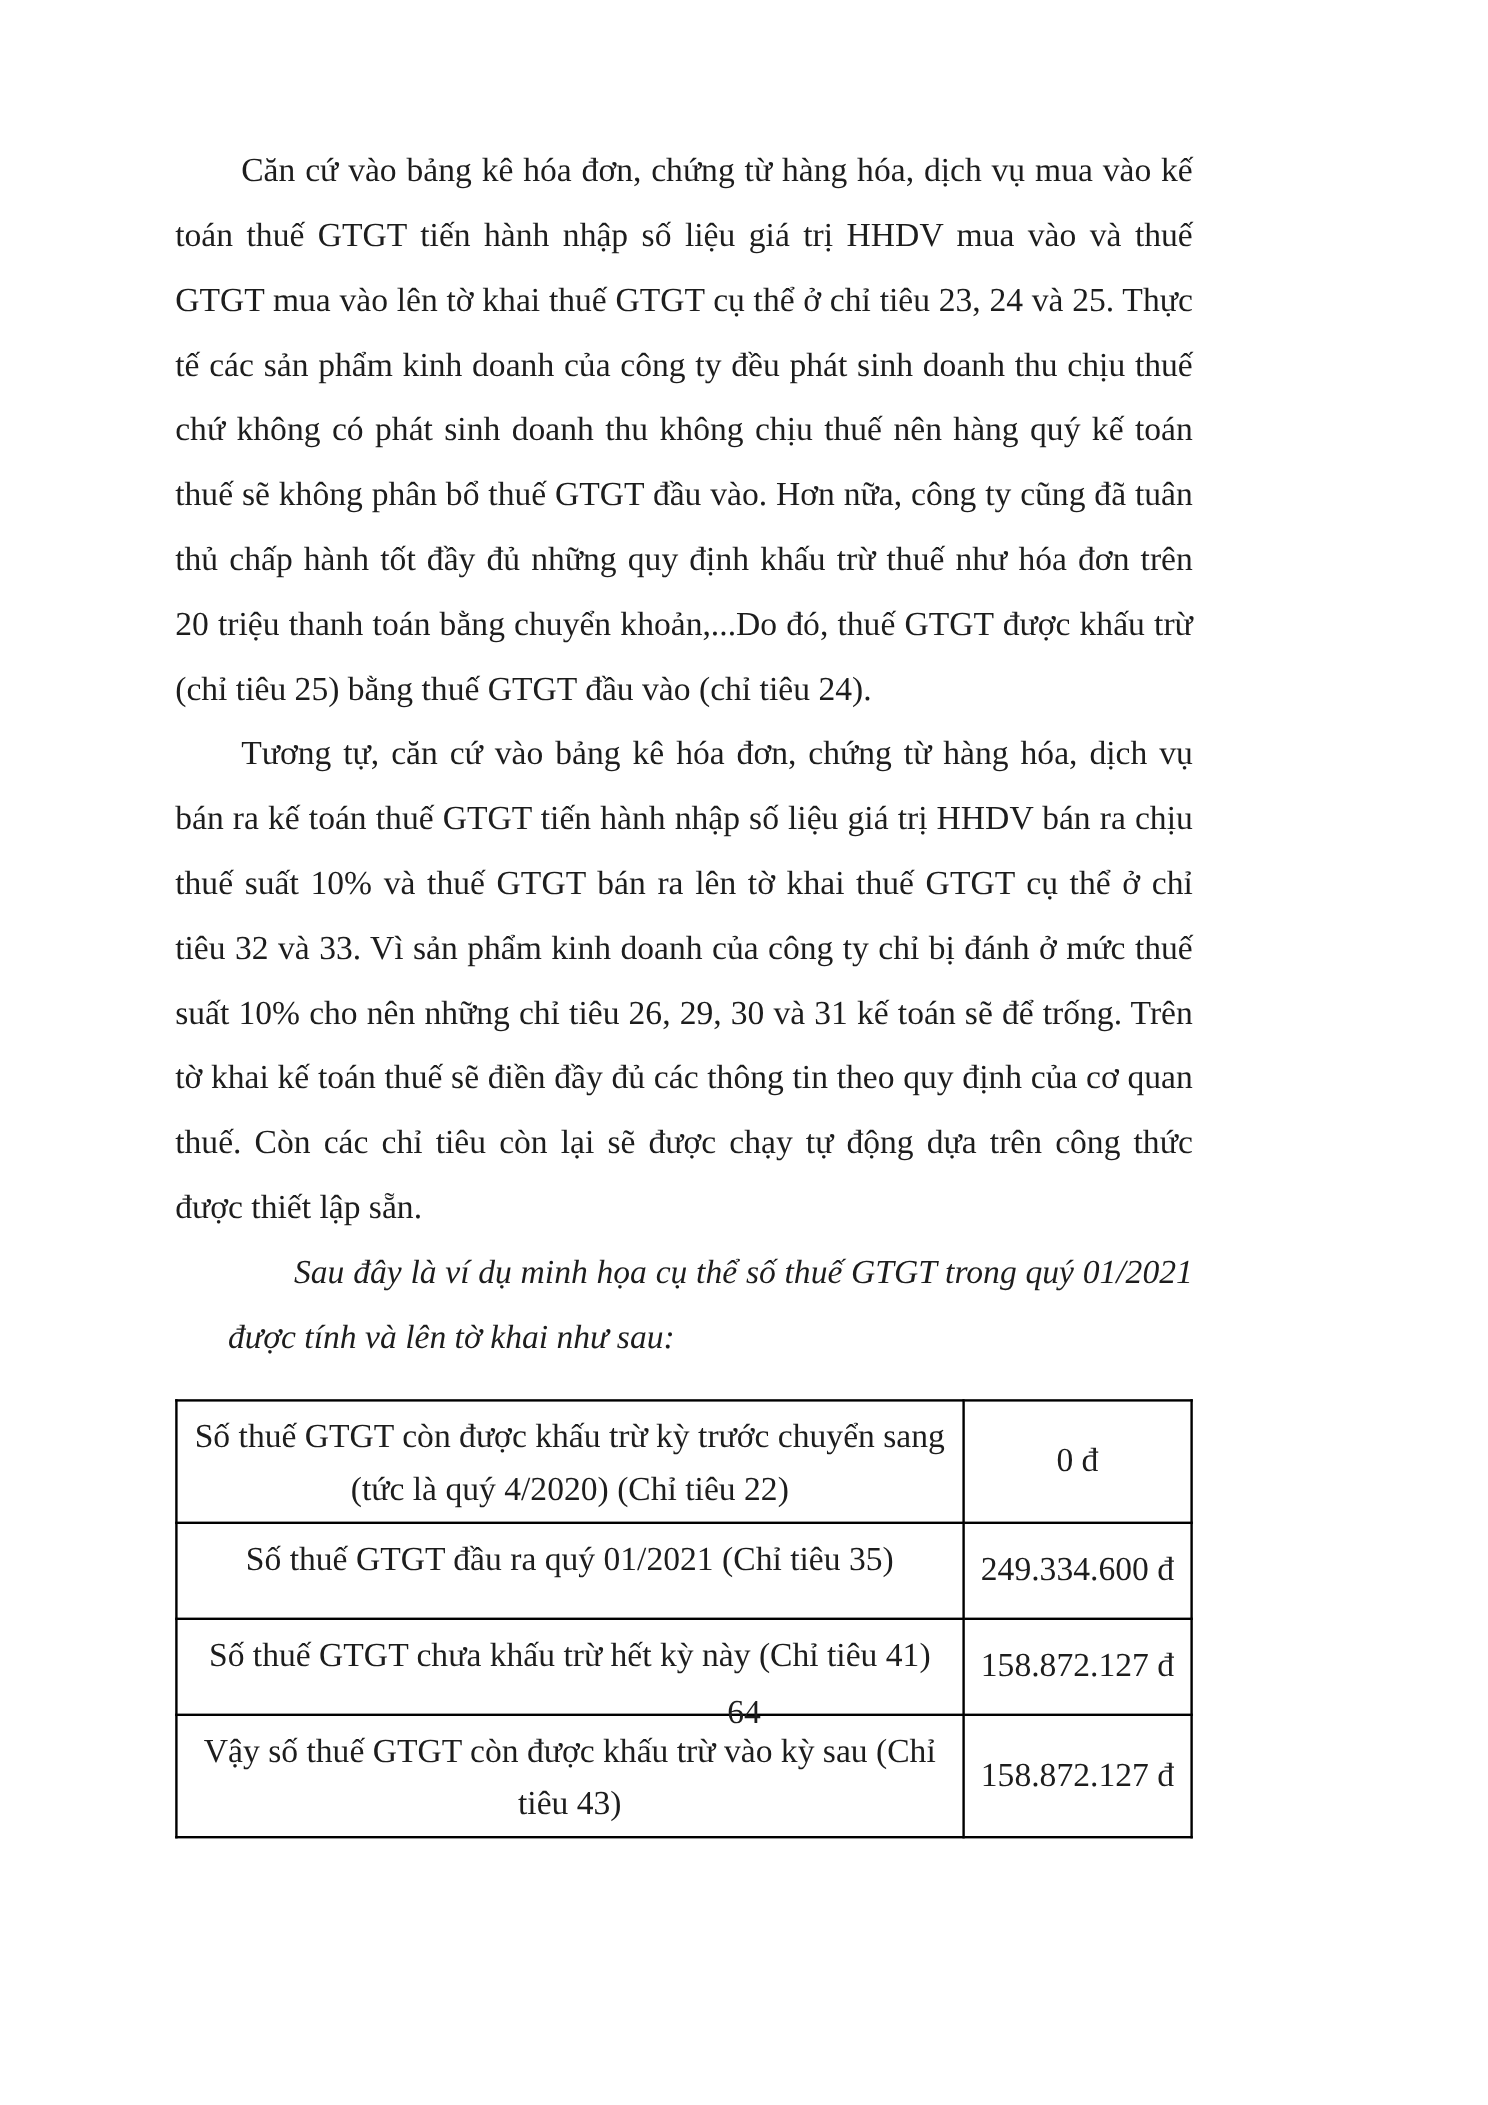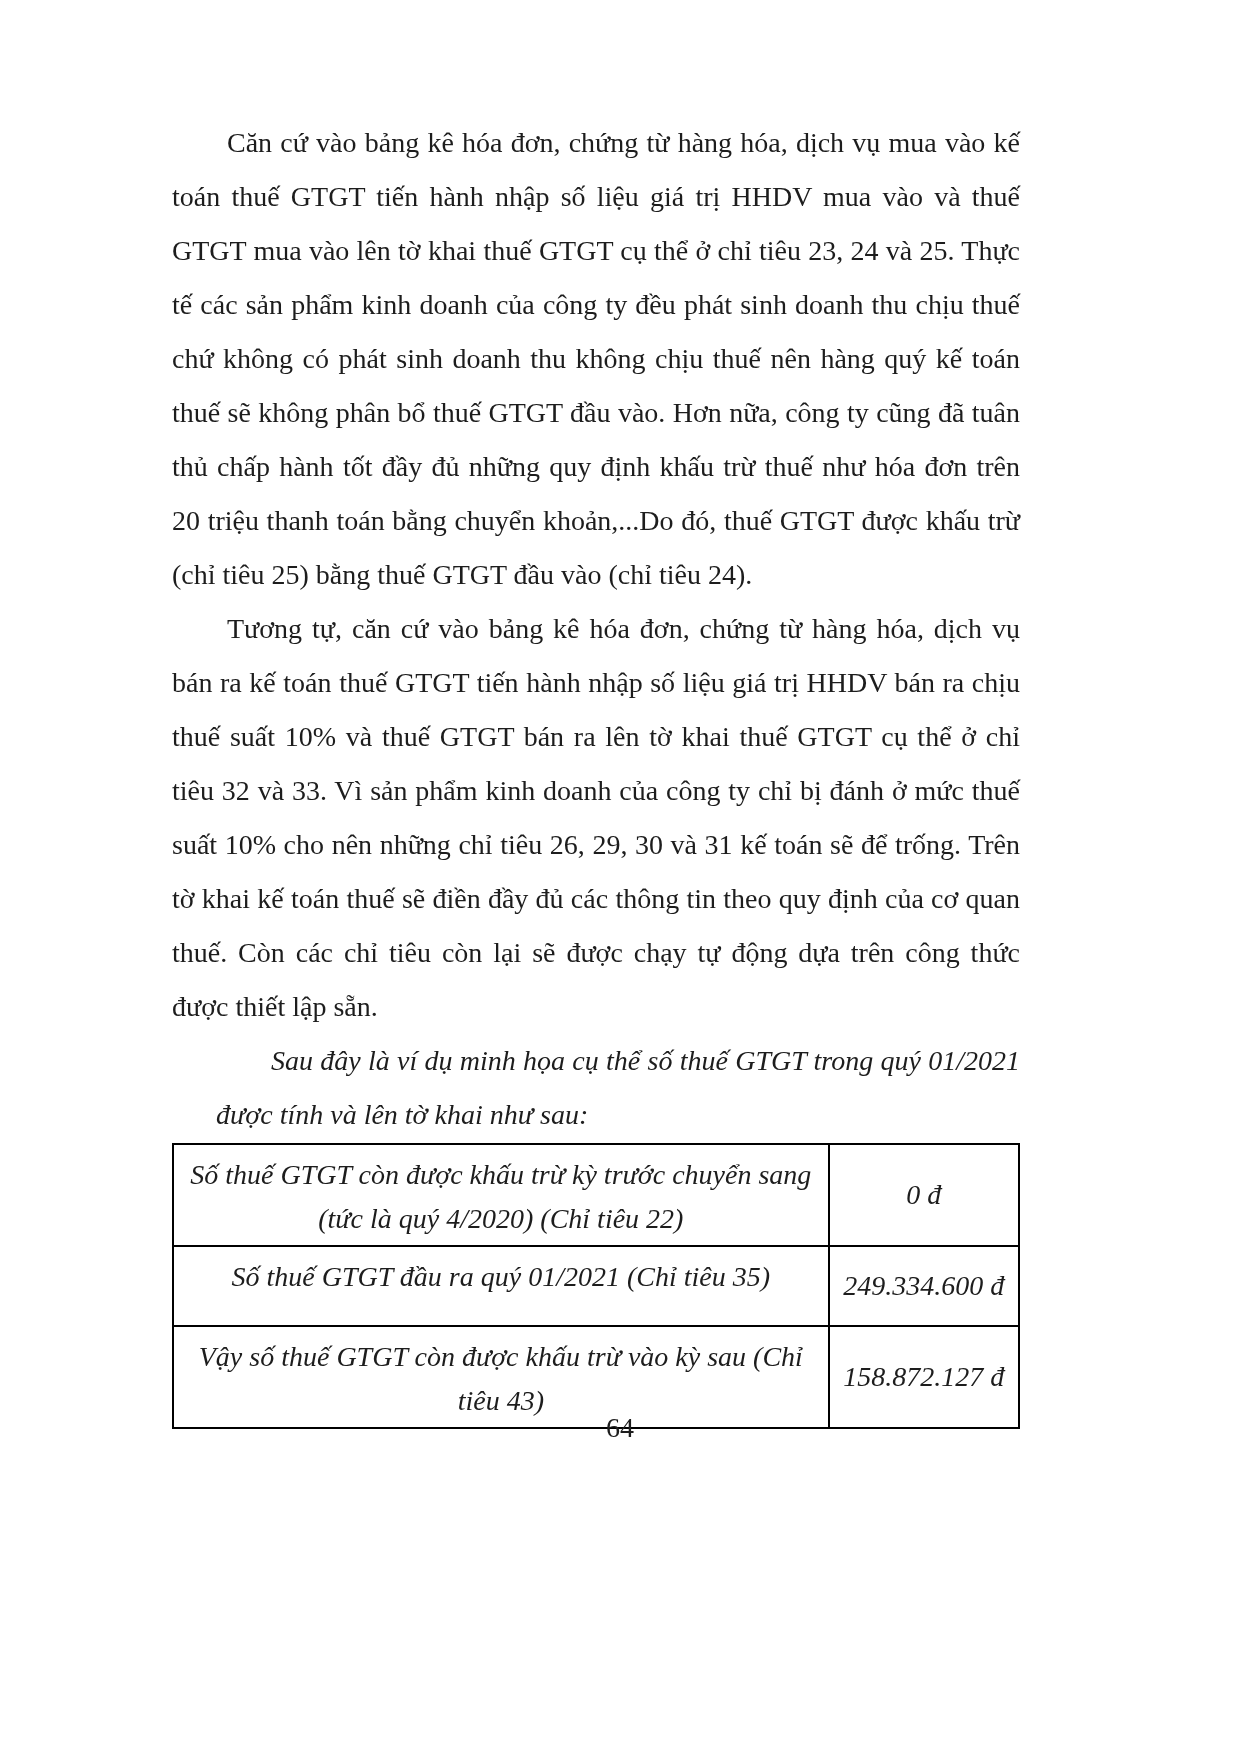--- a/index.html
+++ b/index.html
@@ -7,38 +7,37 @@
   body {
     height: 1754px;
     background: #ffffff;
     font-family: "Liberation Serif", serif;
     color: #1d1d1d;
     position: relative;
     overflow: hidden;
   }
   .content {
     position: absolute;
-    left: 172px;
+    left: 146px;
     top: 116px;
     width: 848px;
   }
   .para {
     font-size: 28px;
     line-height: 54px;
     text-align: justify;
     text-indent: 55px;
   }
   .para.italic { font-style: italic; margin-left: 44px; }
   .tax-table {
     width: 100%;
     border-collapse: collapse;
-    margin-top: 1px;
+    margin-top: 24px;
     table-layout: fixed;
     font-size: 28px;
-    font-style: italic;
   }
   .tax-table td {
     border: 2px solid #000000;
   }
   .tax-table tr { height: 80px; }
   .label-cell {
     width: 77.5%;
     text-align: center;
     vertical-align: top;
     padding: 8px 10px 4px 10px;
@@ -71,20 +70,24 @@
     <tbody>
       <tr>
         <td class="label-cell">Số thuế GTGT còn được khấu trừ kỳ trước chuyển sang (tức là quý 4/2020) (Chỉ tiêu 22)</td>
         <td class="value-cell">0 đ</td>
       </tr>
       <tr>
         <td class="label-cell">Số thuế GTGT đầu ra quý 01/2021 (Chỉ tiêu 35)</td>
         <td class="value-cell">249.334.600 đ</td>
       </tr>
       <tr>
+        <td class="label-cell">Số thuế GTGT chưa khấu trừ hết kỳ này (Chỉ tiêu 41)</td>
+        <td class="value-cell">158.872.127 đ</td>
+      </tr>
+      <tr>
         <td class="label-cell">Vậy số thuế GTGT còn được khấu trừ vào kỳ sau (Chỉ tiêu 43)</td>
         <td class="value-cell">158.872.127 đ</td>
       </tr>
     </tbody>
   </table>
 </div>
 
 <div class="page-number">64</div>
 
 </body></html>

